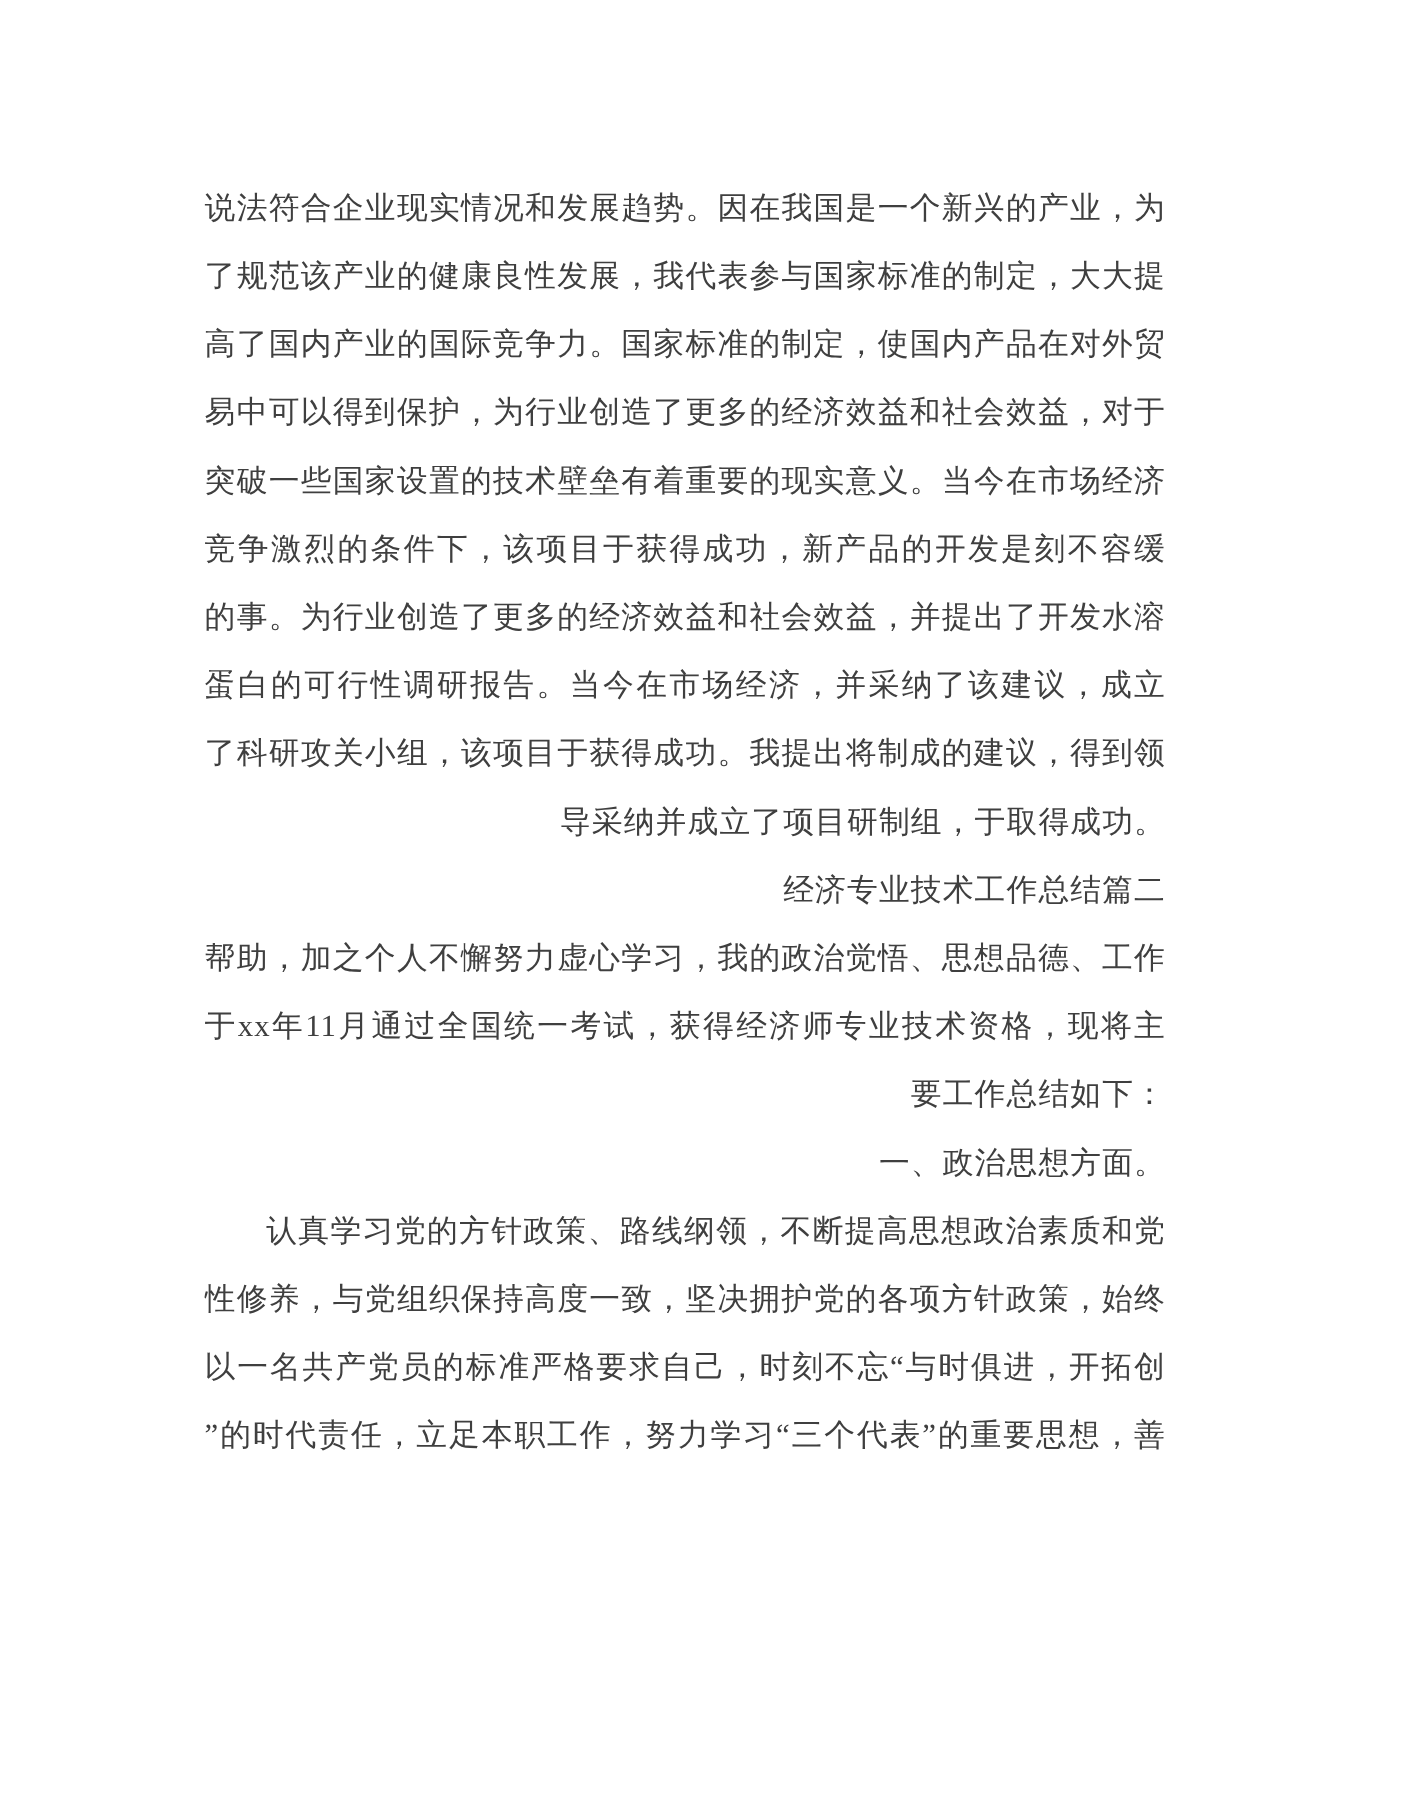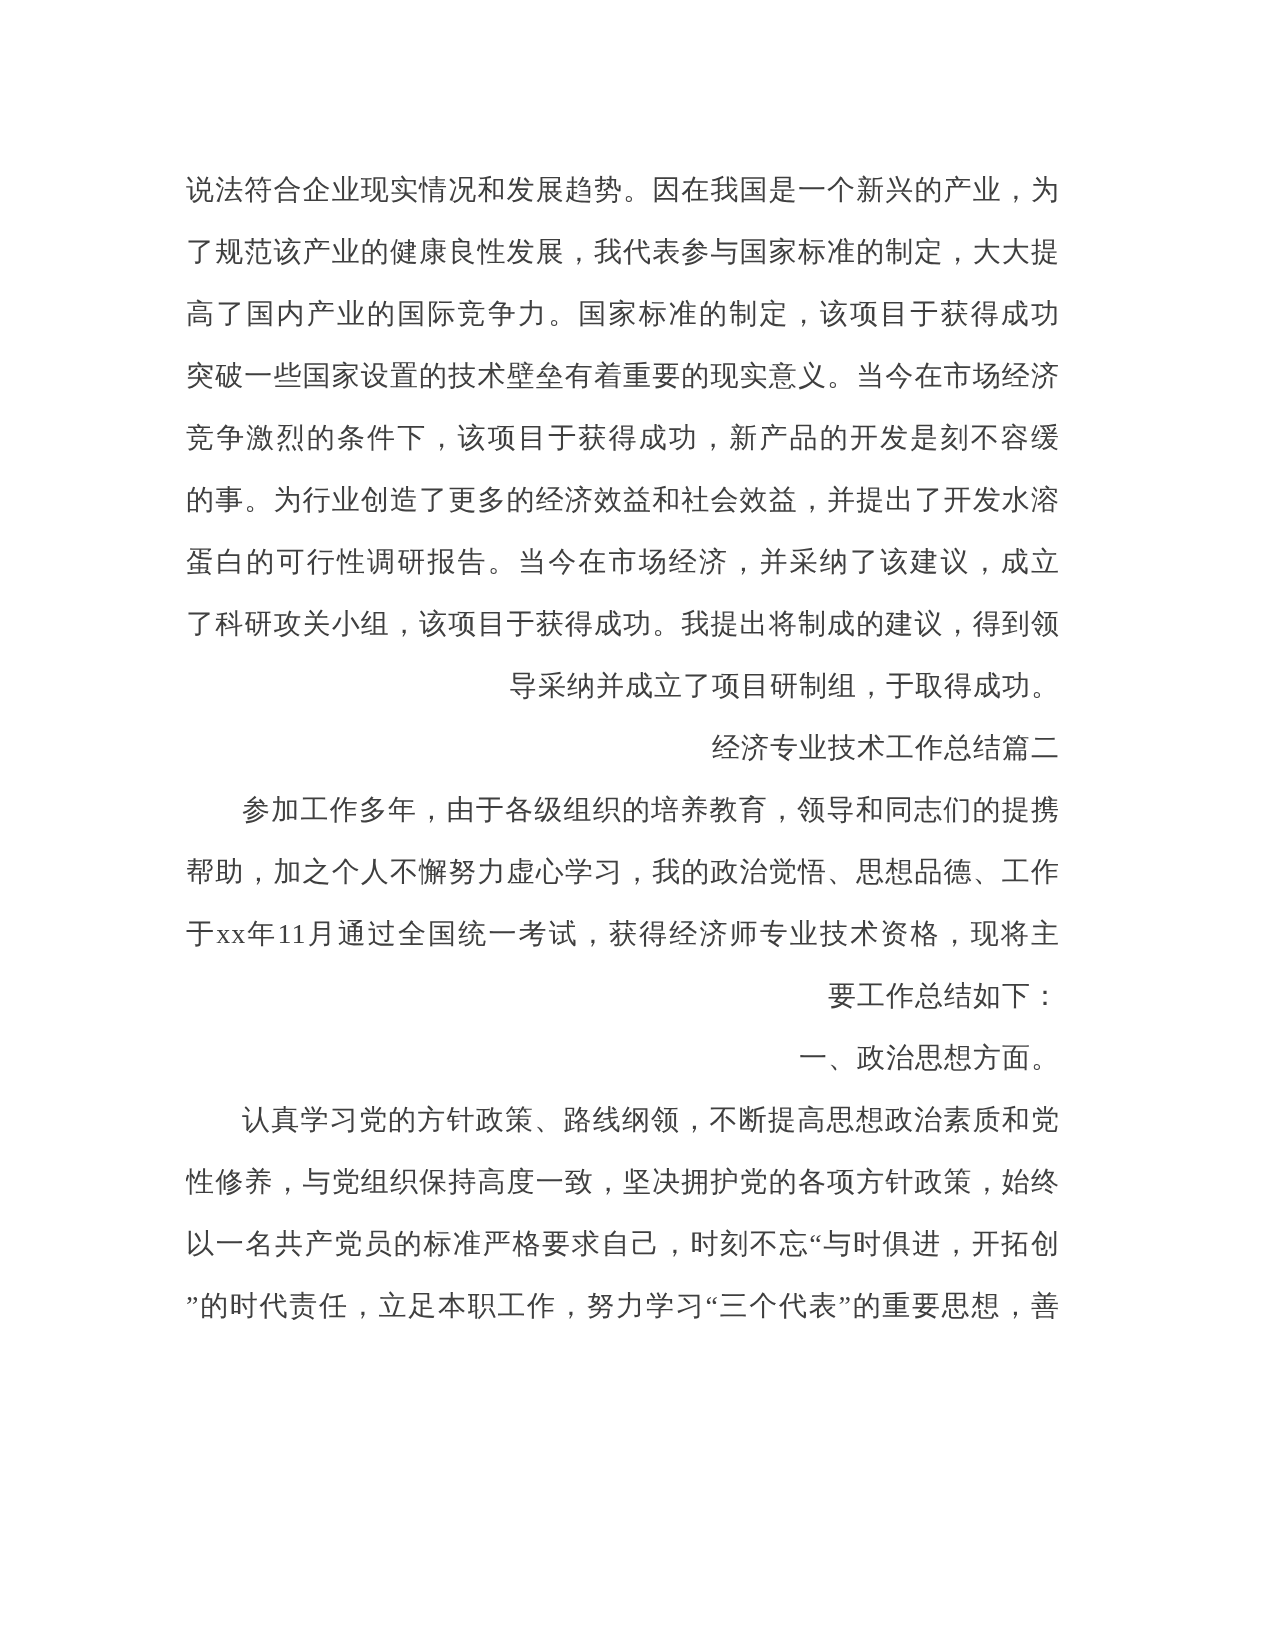--- a/index.html
+++ b/index.html
@@ -42,29 +42,29 @@
     text-indent: 2em;
   }
 </style>
 </head>
 <body>
 
 <div class="page">
   <div class="content">
     <div class="line j">说法符合企业现实情况和发展趋势。因在我国是一个新兴的产业，为</div>
     <div class="line j">了规范该产业的健康良性发展，我代表参与国家标准的制定，大大提</div>
-    <div class="line j">高了国内产业的国际竞争力。国家标准的制定，该项目于获得成功</div>
+    <div class="line j">高了国内产业的国际竞争力。国家标准的制定，使国内产品在对外贸</div>
+    <div class="line j">易中可以得到保护，为行业创造了更多的经济效益和社会效益，对于</div>
     <div class="line j">突破一些国家设置的技术壁垒有着重要的现实意义。当今在市场经济</div>
     <div class="line j">竞争激烈的条件下，该项目于获得成功，新产品的开发是刻不容缓</div>
     <div class="line j">的事。为行业创造了更多的经济效益和社会效益，并提出了开发水溶性</div>
     <div class="line j">蛋白的可行性调研报告。当今在市场经济，并采纳了该建议，成立</div>
     <div class="line j">了科研攻关小组，该项目于获得成功。我提出将制成的建议，得到领</div>
     <div class="line">导采纳并成立了项目研制组，于取得成功。</div>
     <div class="line indent">经济专业技术工作总结篇二</div>
-    <div class="line indent j">参加工作多年，由于各级组织的培养教育，领导和同志们的提携</div>
     <div class="line j">帮助，加之个人不懈努力虚心学习，我的政治觉悟、思想品德、工作</div>
     <div class="line j">于xx年11月通过全国统一考试，获得经济师专业技术资格，现将主</div>
     <div class="line">要工作总结如下：</div>
     <div class="line indent">一、政治思想方面。</div>
     <div class="line indent j">认真学习党的方针政策、路线纲领，不断提高思想政治素质和党</div>
     <div class="line j">性修养，与党组织保持高度一致，坚决拥护党的各项方针政策，始终</div>
     <div class="line j">以一名共产党员的标准严格要求自己，时刻不忘“与时俱进，开拓创新</div>
     <div class="line j">”的时代责任，立足本职工作，努力学习“三个代表”的重要思想，善于</div>
   </div>
 </div>

